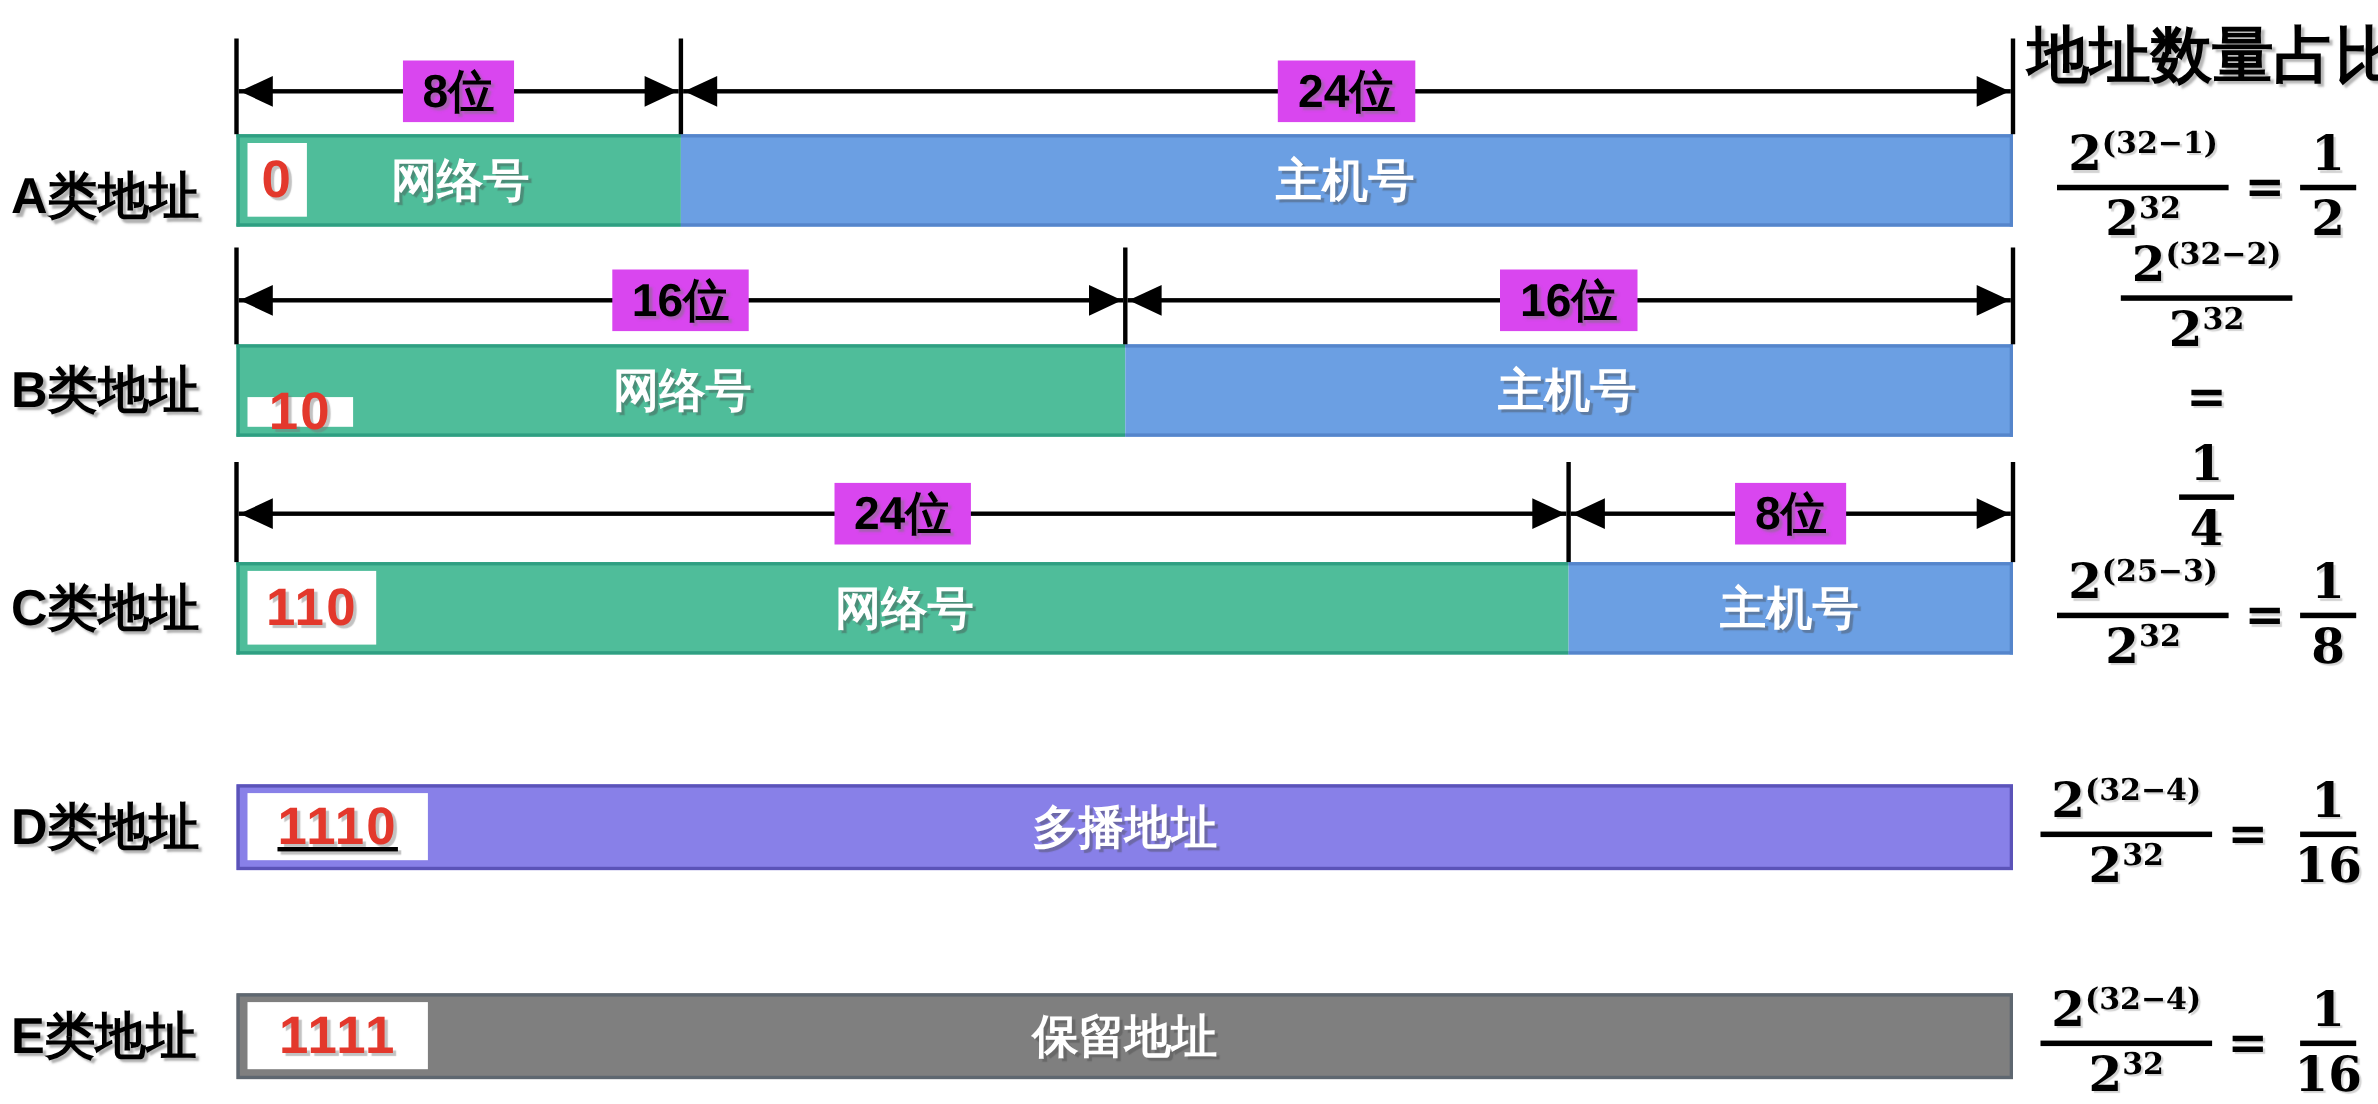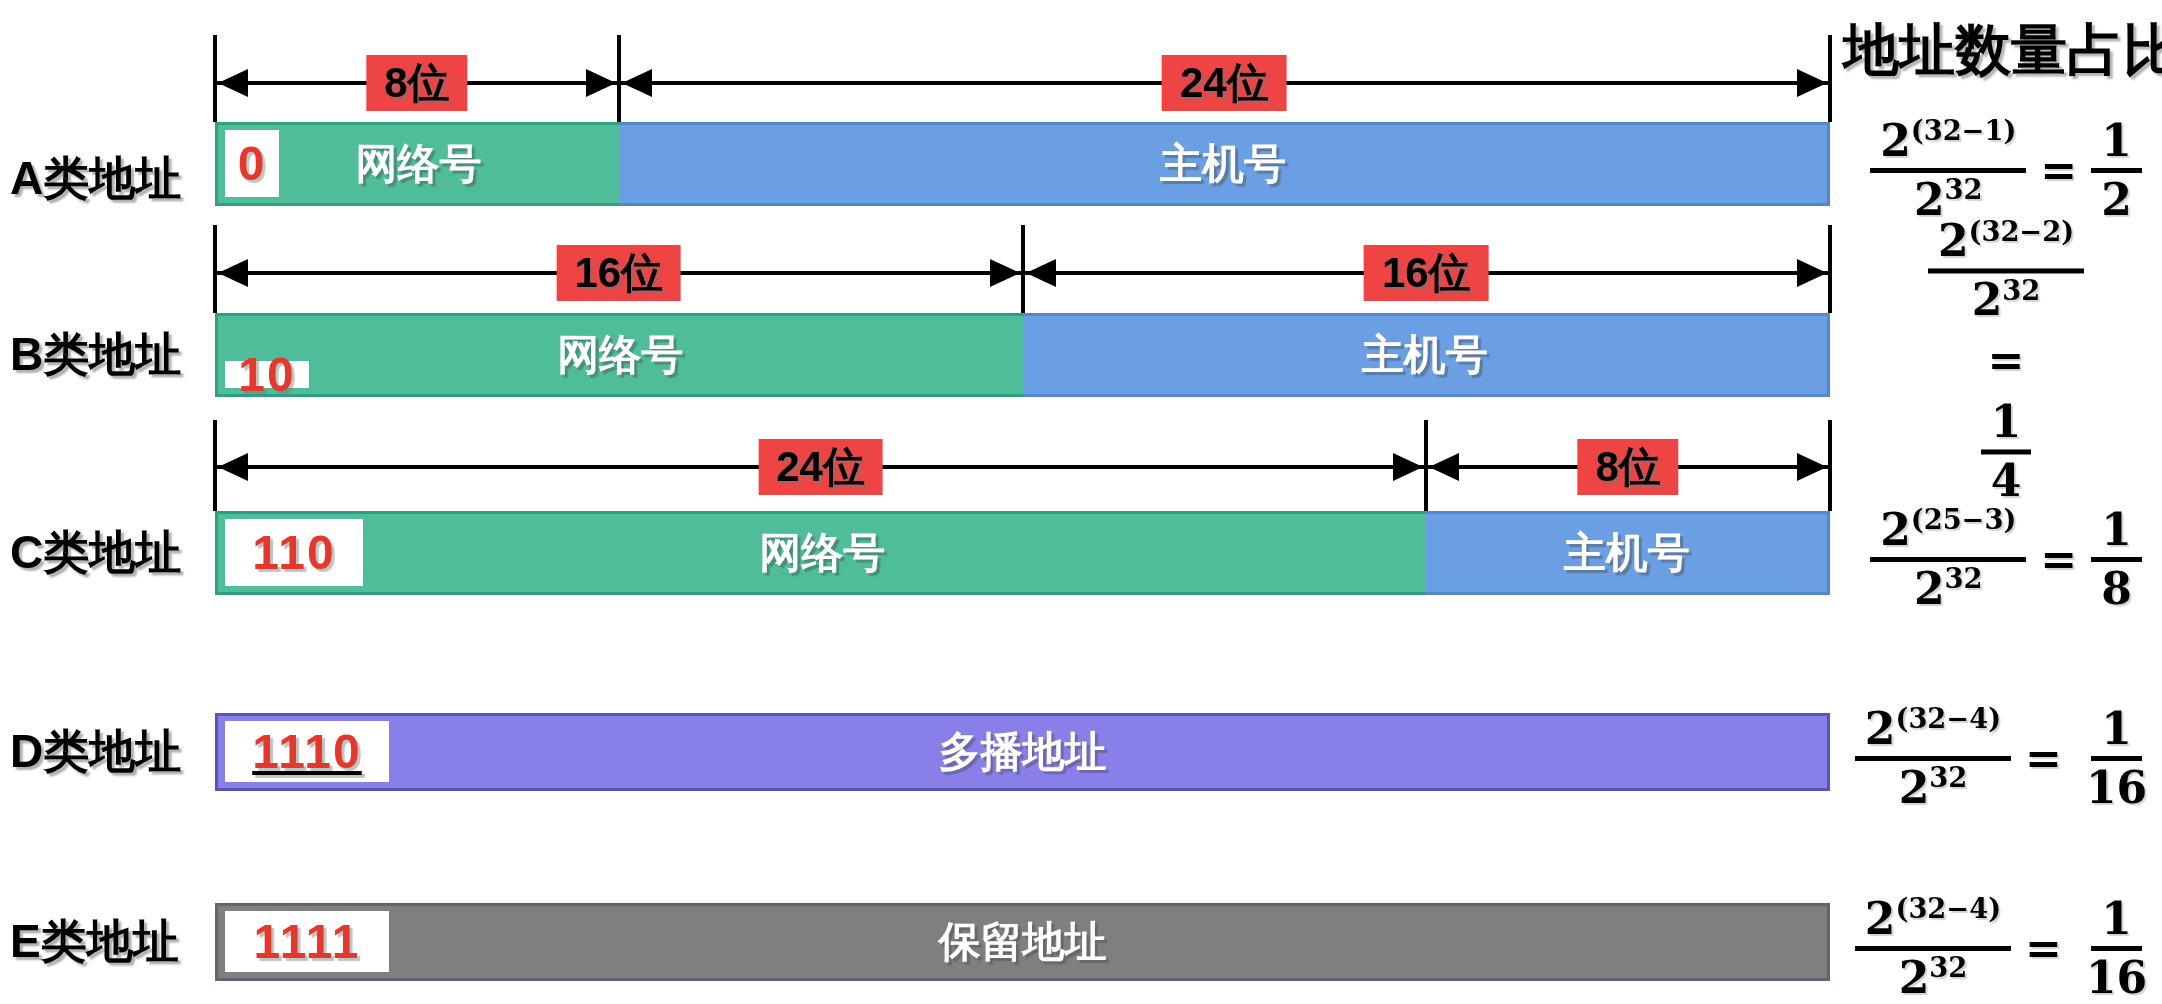--- a/index.html
+++ b/index.html
@@ -68,21 +68,21 @@
     top: -14px;
     border-top: 14px solid transparent;
     border-bottom: 14px solid transparent;
   }
   .ah-left  { left: 3px;  border-right: 30px solid #000; }
   .ah-right { right: 3px; border-left: 30px solid #000; }
   .dim-label {
     position: absolute;
     left: 50%; top: 0;
     transform: translate(-50%, -50%);
-    background: #ef4444;
+    background: #d946ef;
     padding: 0 18px;
     font-size: 42px;
     font-weight: bold;
     color: #000;
     text-shadow: 3px 3px 2px rgba(120,120,120,0.5);
     white-space: nowrap;
   }
 
   .heading {
     position: absolute;
@@ -159,21 +159,21 @@
         <span class="eq">=</span>
         <div class="frac small">
           <div class="num">1</div>
           <div class="den">2</div>
         </div>
       </div>
       <div class="row-label" style="top: 313px; height: 84px;">B类地址</div>
       <div class="bar" style="left: 215px; top: 313px; width: 1615px; height: 84px;">
         <div class="seg" style="width: 50%; background: rgb(79, 189, 154); border-top: 3px solid rgb(47, 159, 130); border-bottom: 3px solid rgb(47, 159, 130); border-left: 3px solid rgb(47, 159, 130);">
           <span class="seg-label">网络号</span>
-          <div class="prefix-box" style="width: 84px; margin-top: 40px;">
+          <div class="prefix-box" style="width: 96px; margin-top: 40px;">
             <span class="prefix-text" style="color: rgb(227, 56, 44);">10</span>
           </div>
         </div>
         <div class="seg" style="width: 50%; background: rgb(107, 159, 227); border-top: 3px solid rgb(85, 133, 203); border-bottom: 3px solid rgb(85, 133, 203); border-right: 3px solid rgb(85, 133, 203);">
           <span class="seg-label">主机号</span>
         </div>
       </div>
       <div class="tick" style="left: 213px; top: 225px; height: 88px;"></div>
       <div class="tick" style="left: 1020.5px; top: 225px; height: 88px;"></div>
       <div class="tick" style="left: 1828px; top: 225px; height: 88px;"></div>
@@ -197,21 +197,21 @@
         <span class="eq">=</span>
         <div class="frac small">
           <div class="num">1</div>
           <div class="den">4</div>
         </div>
       </div>
       <div class="row-label" style="top: 511px; height: 84px;">C类地址</div>
       <div class="bar" style="left: 215px; top: 511px; width: 1615px; height: 84px;">
         <div class="seg" style="width: 75%; background: rgb(79, 189, 154); border-top: 3px solid rgb(47, 159, 130); border-bottom: 3px solid rgb(47, 159, 130); border-left: 3px solid rgb(47, 159, 130);">
           <span class="seg-label">网络号</span>
-          <div class="prefix-box" style="width: 138px;">
+          <div class="prefix-box" style="width: 117px;">
             <span class="prefix-text" style="color: rgb(227, 56, 44);">110</span>
           </div>
         </div>
         <div class="seg" style="width: 25%; background: rgb(107, 159, 227); border-top: 3px solid rgb(85, 133, 203); border-bottom: 3px solid rgb(85, 133, 203); border-right: 3px solid rgb(85, 133, 203);">
           <span class="seg-label">主机号</span>
         </div>
       </div>
       <div class="tick" style="left: 213px; top: 420px; height: 91px;"></div>
       <div class="tick" style="left: 1424.25px; top: 420px; height: 91px;"></div>
       <div class="tick" style="left: 1828px; top: 420px; height: 91px;"></div>

